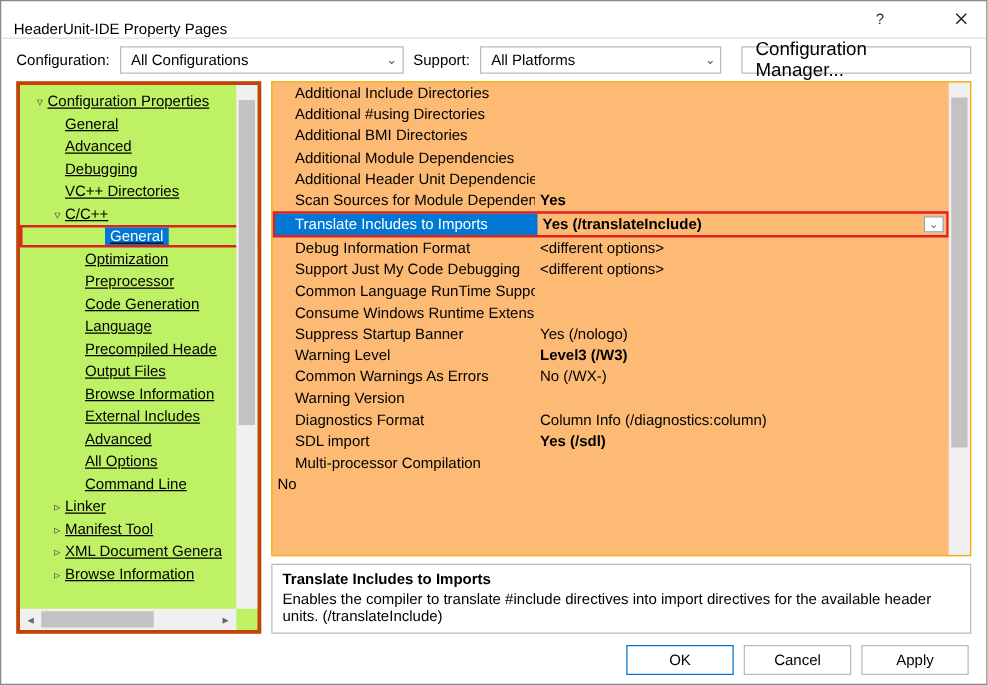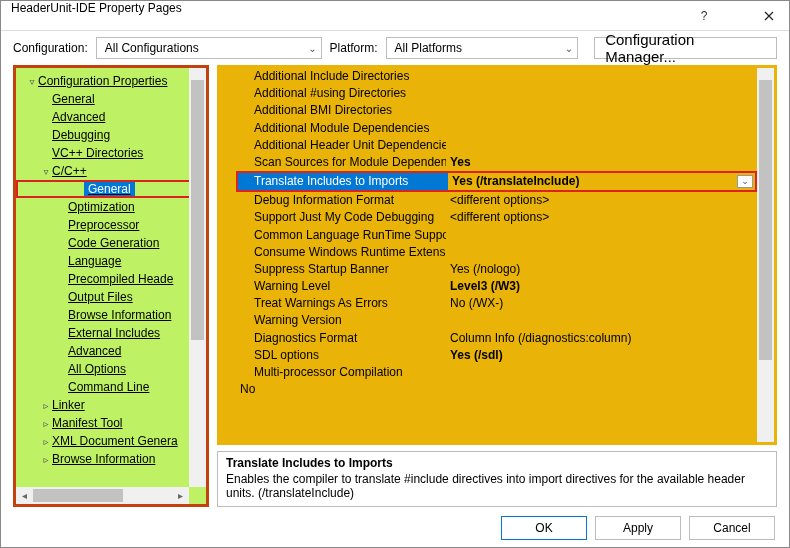--- a/index.html
+++ b/index.html
@@ -10,21 +10,21 @@
     background: #fff;
     color: #000;
     width: 790px;
     height: 548px;
     overflow: hidden;
     border: 1px solid #888;
   }
   .titlebar {
     height: 30px;
     display: flex;
-    align-items: flex-start;
+    align-items: flex-end;
     padding: 0 0 0 10px;
     border-bottom: 1px solid #ddd;
     gap: 25px;
   }
   .titlebar .title { flex: 1; }
   .titlebar .btn {
     width: 40px; height: 30px;
     display: flex; align-items: center; justify-content: center;
     color: #333;
   }
@@ -105,21 +105,21 @@
     display:flex; align-items:center;
   }
   .tree-h-scroll .arr { width:17px; text-align:center; color:#666; font-size:10px;}
   .tree-h-scroll .track{flex:1;position:relative;height:13px;}
   .tree-h-scroll .thumb {
     position: absolute; top: 0; bottom: 0; left: 0; width: 90px;
     background: #c2c2c2;
   }
   .rightside { flex: 1; display: flex; flex-direction: column; gap: 6px; min-width:0; }
   .grid {
-    flex: 1; border: 3px solid #eab308; position: relative; overflow: hidden; background:#eab308;padding-left:16px;
+    flex: 1; border: 1px solid #eab308; position: relative; overflow: hidden; background:#fdba74;
   }
   .grid-v-scroll {
     position: absolute; right: 0; top: 0; bottom: 0; width: 17px;
     background: #f0f0f0;
   }
   .grid-v-scroll .thumb {
     position: absolute; left: 2px; right: 2px; top: 12px; height: 280px;
     background: #c2c2c2;
   }
   .grid-rows { margin-right: 17px; }
@@ -179,21 +179,21 @@
       </svg>
   </div>
 </div>
 
 <div class="toolbar">
   <label>Configuration:</label>
   <div class="combo cfg">
     <span>All Configurations</span>
     <span class="chev">⌄</span>
   </div>
-  <label>Platform:</label>
+  <label>Support:</label>
   <div class="combo plat">
     <span>All Platforms</span>
     <span class="chev">⌄</span>
   </div>
   <div style="flex:1"></div>
   <div class="cfgmgr">Configuration Manager...</div>
 </div>
 
 <div class="main">
   <div class="tree">
@@ -285,33 +285,33 @@
           </div>
           <div class="prow">
             <div class="pname">Suppress Startup Banner</div>
             <div class="pval">Yes (/nologo)</div>
           </div>
           <div class="prow bold">
             <div class="pname">Warning Level</div>
             <div class="pval">Level3 (/W3)</div>
           </div>
           <div class="prow">
-            <div class="pname">Treat Warnings As Errors</div>
+            <div class="pname">Common Warnings As Errors</div>
             <div class="pval">No (/WX-)</div>
           </div>
           <div class="prow">
             <div class="pname">Warning Version</div>
             <div class="pval"></div>
           </div>
           <div class="prow">
             <div class="pname">Diagnostics Format</div>
             <div class="pval">Column Info (/diagnostics:column)</div>
           </div>
           <div class="prow bold">
-            <div class="pname">SDL options</div>
+            <div class="pname">SDL import</div>
             <div class="pval">Yes (/sdl)</div>
           </div>
           <div class="prow">
             <div class="pname">Multi-processor Compilation</div>
             <div class="pval"></div>
           </div>
           <div class="prow">
             <div class="pval">No</div>
           </div>
         </div>
@@ -321,15 +321,15 @@
     </div>
     <div class="desc">
       <div class="dtitle">Translate Includes to Imports</div>
       <div class="dtext">Enables the compiler to translate #include directives into import directives for the available header units. (/translateInclude)</div>
     </div>
   </div>
 </div>
 
 <div class="footer">
   <div class="btn ok">OK</div>
+  <div class="btn">Cancel</div>
   <div class="btn">Apply</div>
-  <div class="btn">Cancel</div>
 </div>
 
 </body></html>

